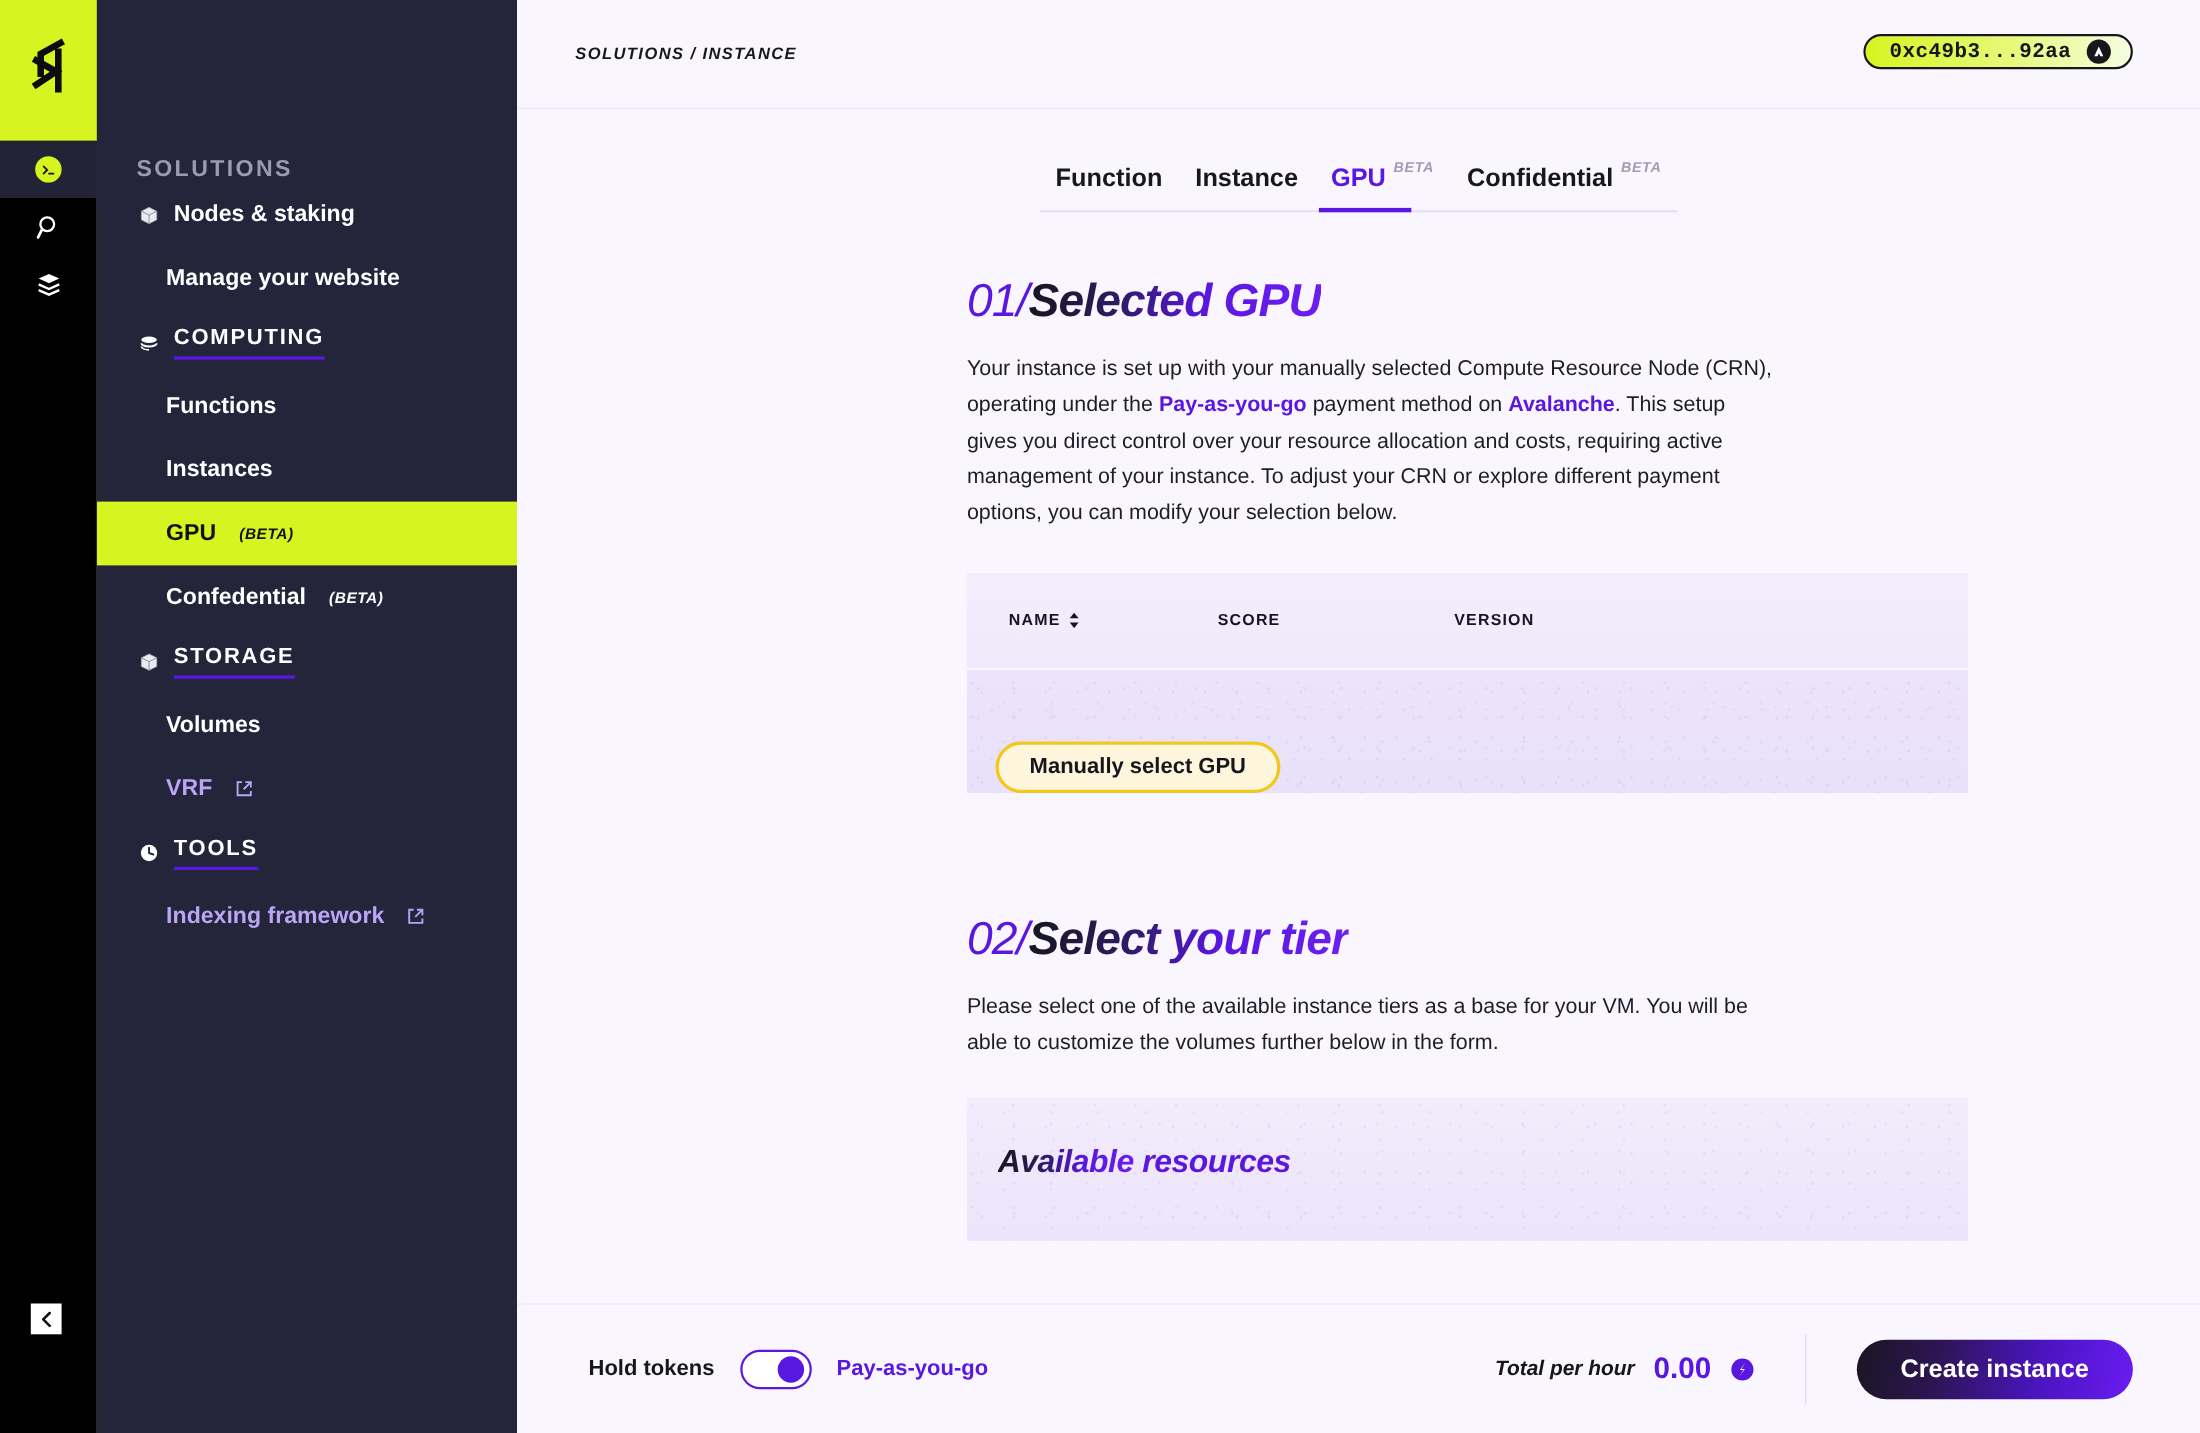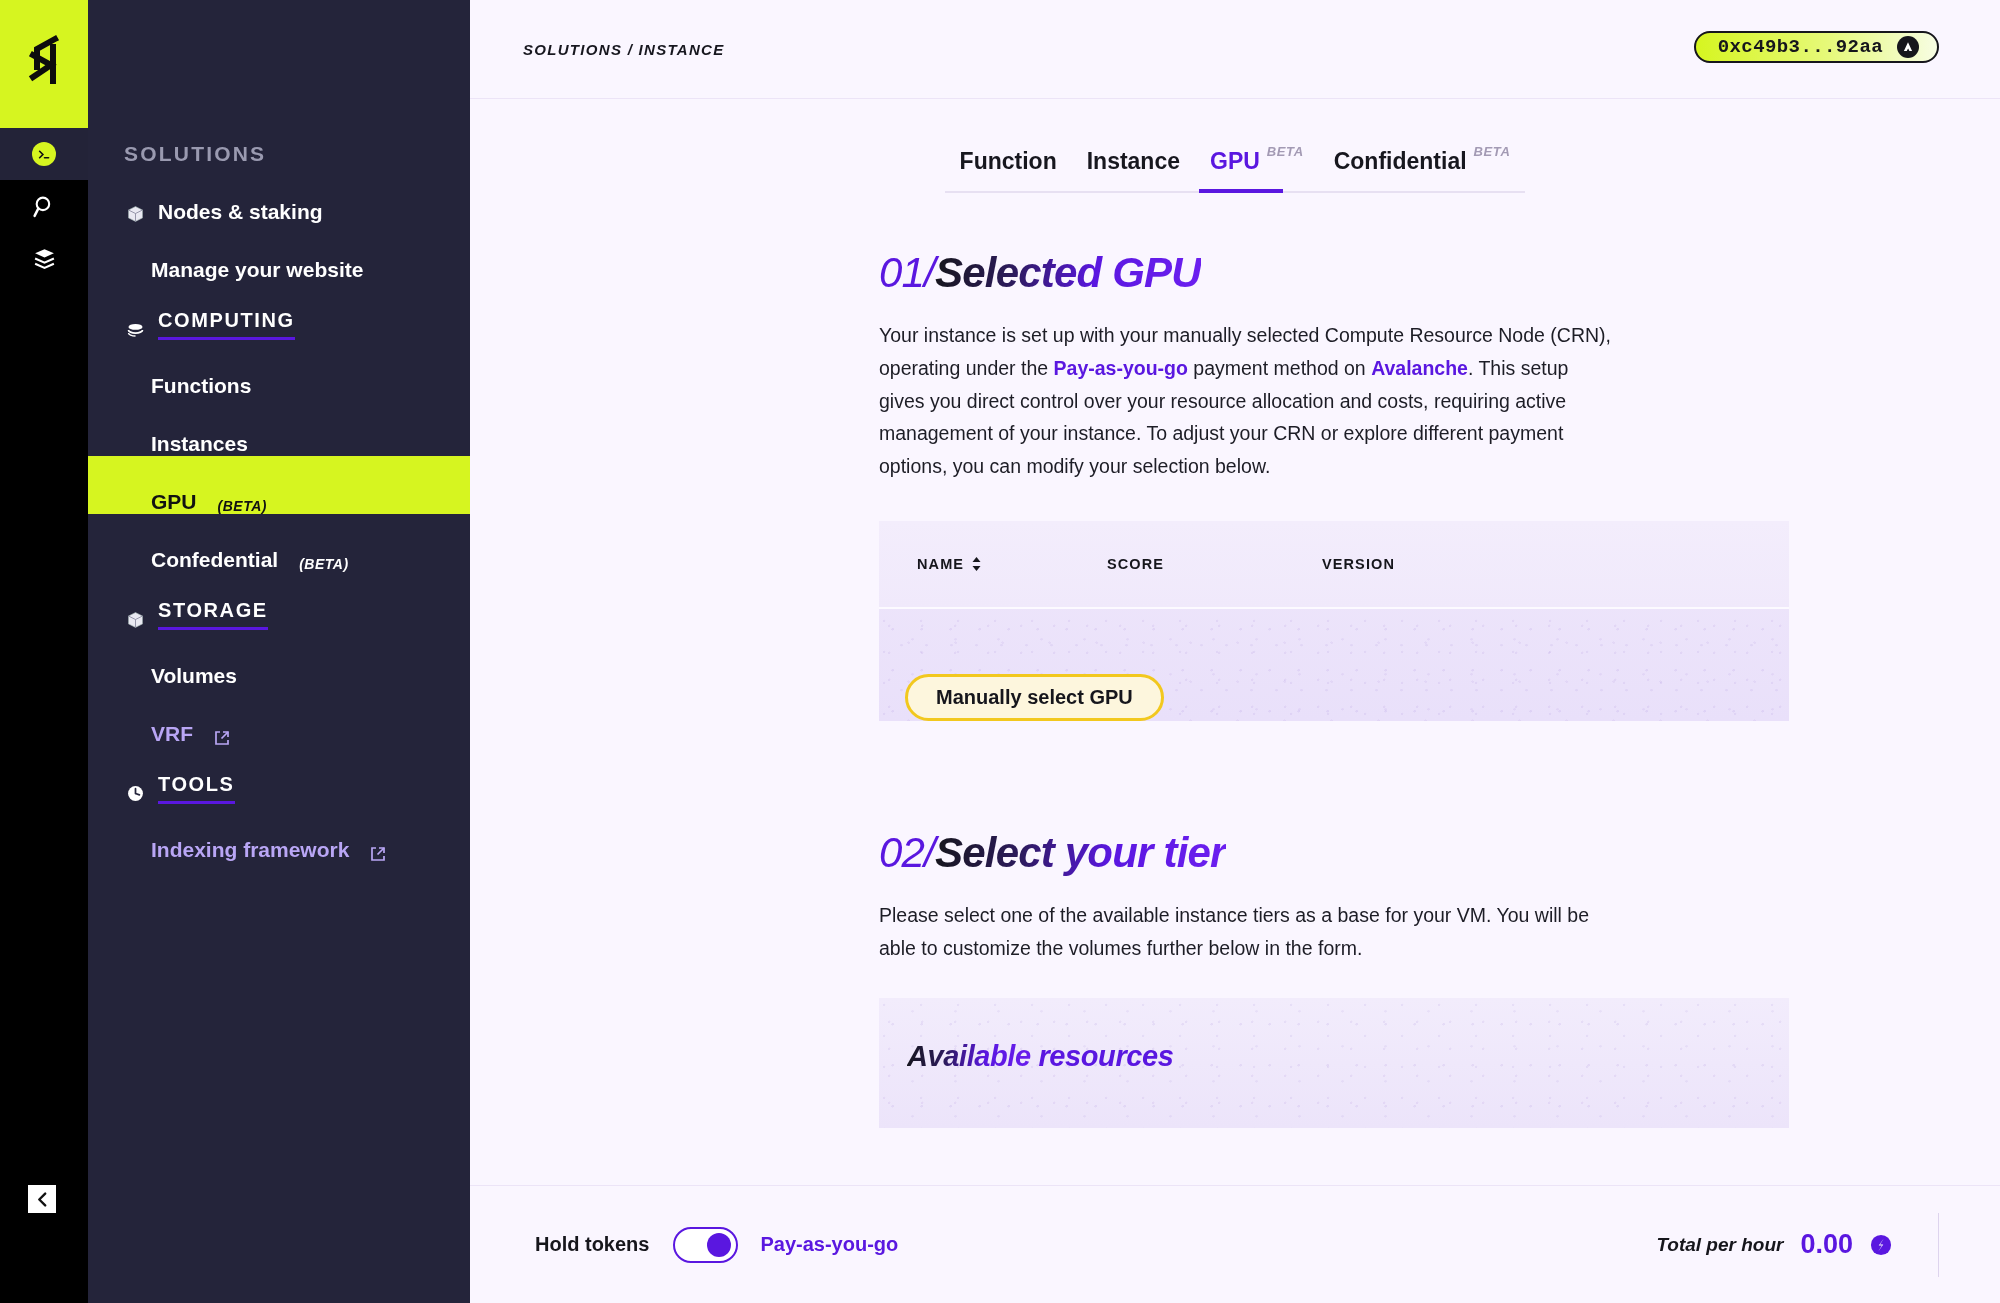--- a/index.html
+++ b/index.html
@@ -65,21 +65,21 @@
   }
   #sidebar-title {
     color: #9a9ab0;
     font-size: 21px;
     letter-spacing: 2.2px;
     font-weight: 700;
     padding: 142px 0 0 36px;
     font-family: "Liberation Sans", sans-serif;
   }
   .nav-item {
-    display: flex; align-items: flex-end;
+    display: flex; align-items: center;
     gap: 12px;
     padding: 0 0 0 36px;
     height: 58px;
     color: #ffffff;
     font-size: 21px;
     font-weight: 700;
     cursor: pointer;
     position: relative;
   }
   .nav-item.indent { padding-left: 63px; }
@@ -571,15 +571,16 @@
     <div id="total-wrap">
       <span id="total-label">Total per hour</span>
       <span id="total-value">0.00</span>
       <span class="aleph-coin">
         <svg width="22" height="22" viewBox="0 0 24 24" aria-hidden="true">
           <circle cx="12" cy="12" r="11" fill="#5a17e0"></circle>
           <path d="M15 5 L9.5 12.5 L13 12.5 L9 19 L14.5 11.5 L11 11.5 Z" fill="#ffffff"></path>
         </svg>
       </span>
     </div>
+    <button id="create-btn">Create instance</button>
   </div>
 
 </div>
 
 </body></html>

